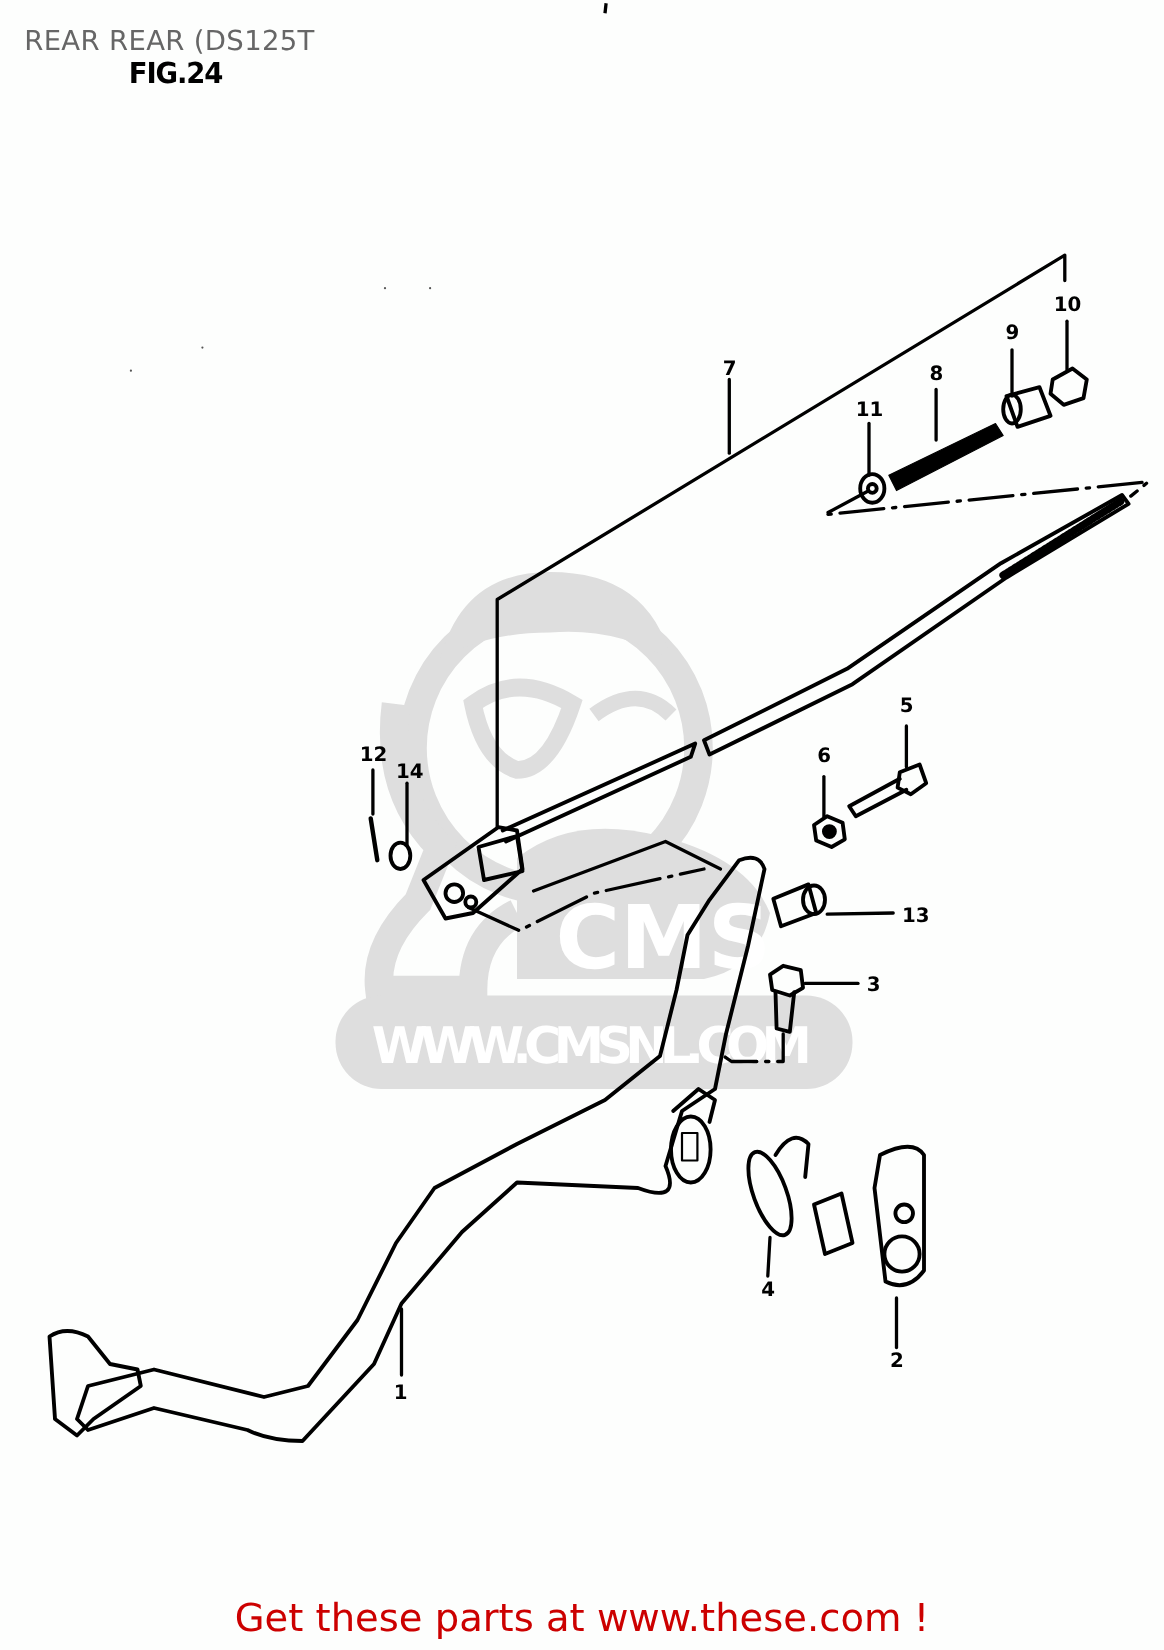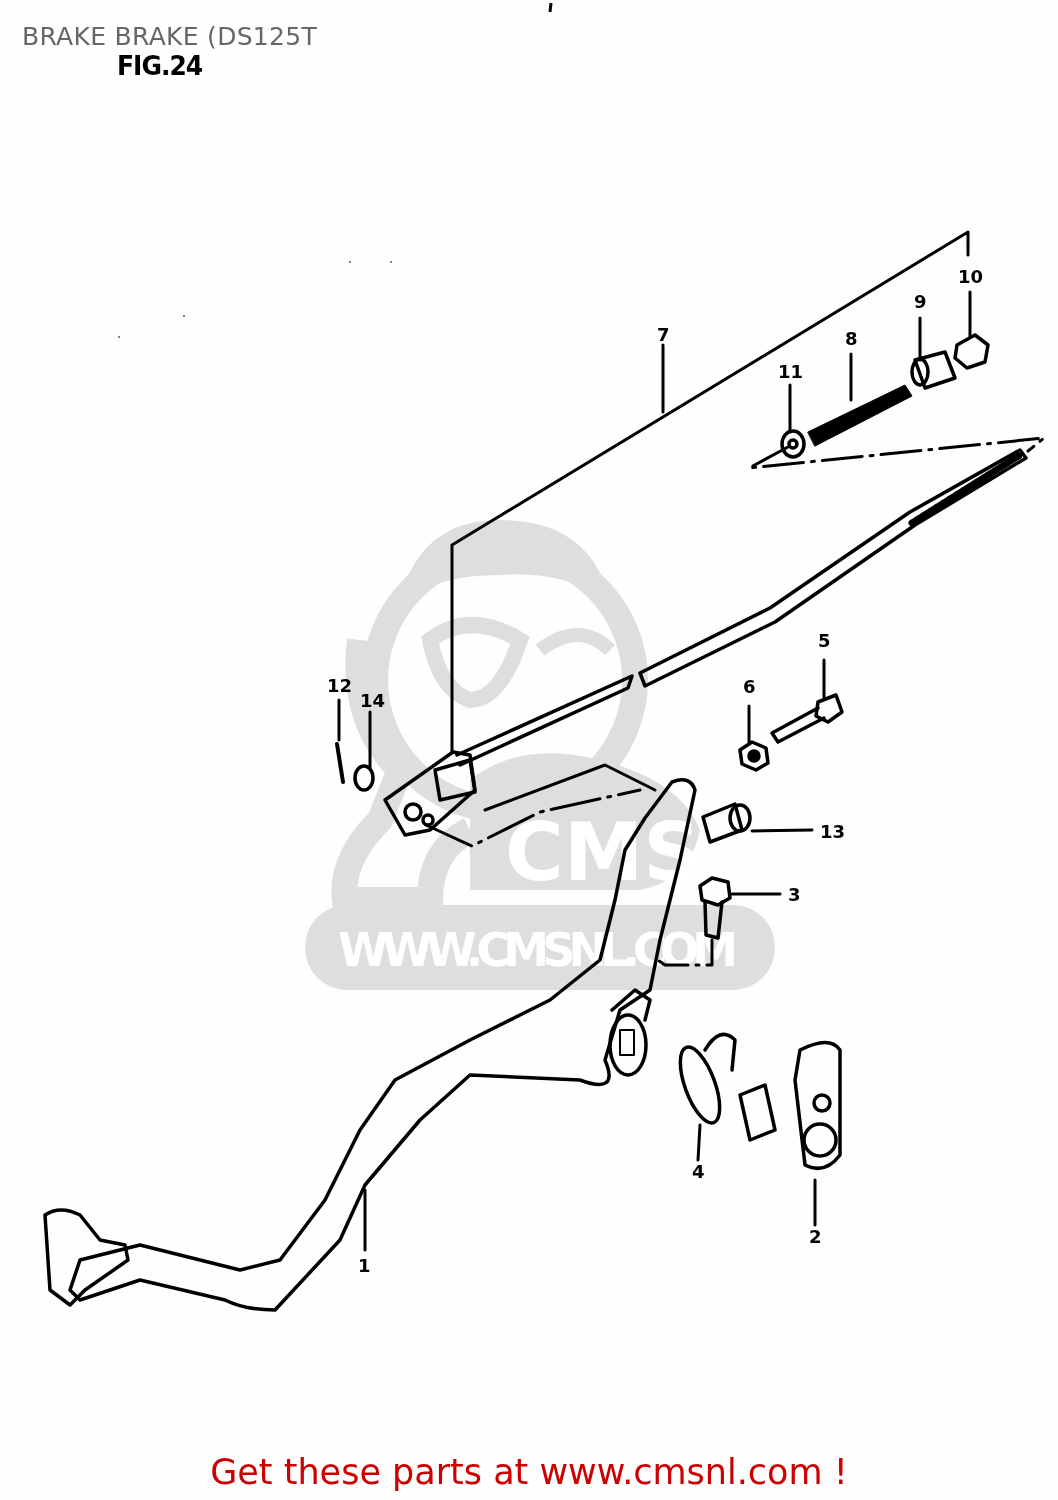--- a/index.html
+++ b/index.html
@@ -7,21 +7,21 @@
   .title { position: absolute; left: 22px; top: 22px; font-size: 25px; color: #666666; letter-spacing: 0.3px; font-family: "DejaVu Sans", sans-serif; }
   .fig { position: absolute; left: 117px; top: 52px; font-size: 25px; font-weight: bold; color: #000; font-family: "DejaVu Sans", sans-serif; letter-spacing: -1px; transform: scaleY(1.05); }
   .footer { position: absolute; left: 0; width: 1058px; top: 1452px; text-align: center; font-size: 35px; color: #cc0000; font-family: "DejaVu Sans", sans-serif; }
   svg.diagram { position: absolute; left: 0; top: 0; }
   .callout { font-family: "DejaVu Sans", sans-serif; font-weight: bold; font-size: 18px; fill: #000; }
   .wm-text { font-family: "DejaVu Sans", sans-serif; font-weight: bold; font-size: 46px; fill: #ffffff; }
 </style>
 </head>
 <body>
 
-<div class="title">BRAKE BRAKE (DS125T</div>
+<div class="title">REAR REAR (DS125T</div>
 <div class="fig">FIG.24</div>
 
 <svg class="diagram" width="1058" height="1500" viewBox="0 0 1058 1500" xmlns="http://www.w3.org/2000/svg">
 
   <g fill="#dedede" stroke="none">
     <circle cx="505" cy="680" r="130" fill="none" stroke="#dedede" stroke-width="26"></circle>
     <path d="M400 600 Q420 520 500 520 Q590 520 610 600 Q560 570 500 575 Q440 575 400 600Z"></path>
     <path d="M430 640 Q470 610 520 640 Q500 700 470 700 Q440 690 430 640Z" fill="none" stroke="#dedede" stroke-width="16"></path>
     <path d="M540 650 Q580 620 610 650" fill="none" stroke="#dedede" stroke-width="14"></path>
     <path d="M360 640 Q350 720 400 770 L380 820 Q340 860 345 900 L430 900 Q430 850 470 830" fill="none" stroke="#dedede" stroke-width="26"></path>
@@ -161,13 +161,13 @@
     <text class="callout" x="845" y="345">8</text>
     <text class="callout" x="914" y="308">9</text>
     <text class="callout" x="958" y="283">10</text>
     <text class="callout" x="778" y="378">11</text>
     <text class="callout" x="327" y="692">12</text>
     <text class="callout" x="360" y="707">14</text>
     <text class="callout" x="820" y="838">13</text>
   </g>
 </svg>
 
-<div class="footer">Get these parts at www.cmsnl.com !</div>
+<div class="footer">Get these parts at www.these.com !</div>
 
 </body></html>

